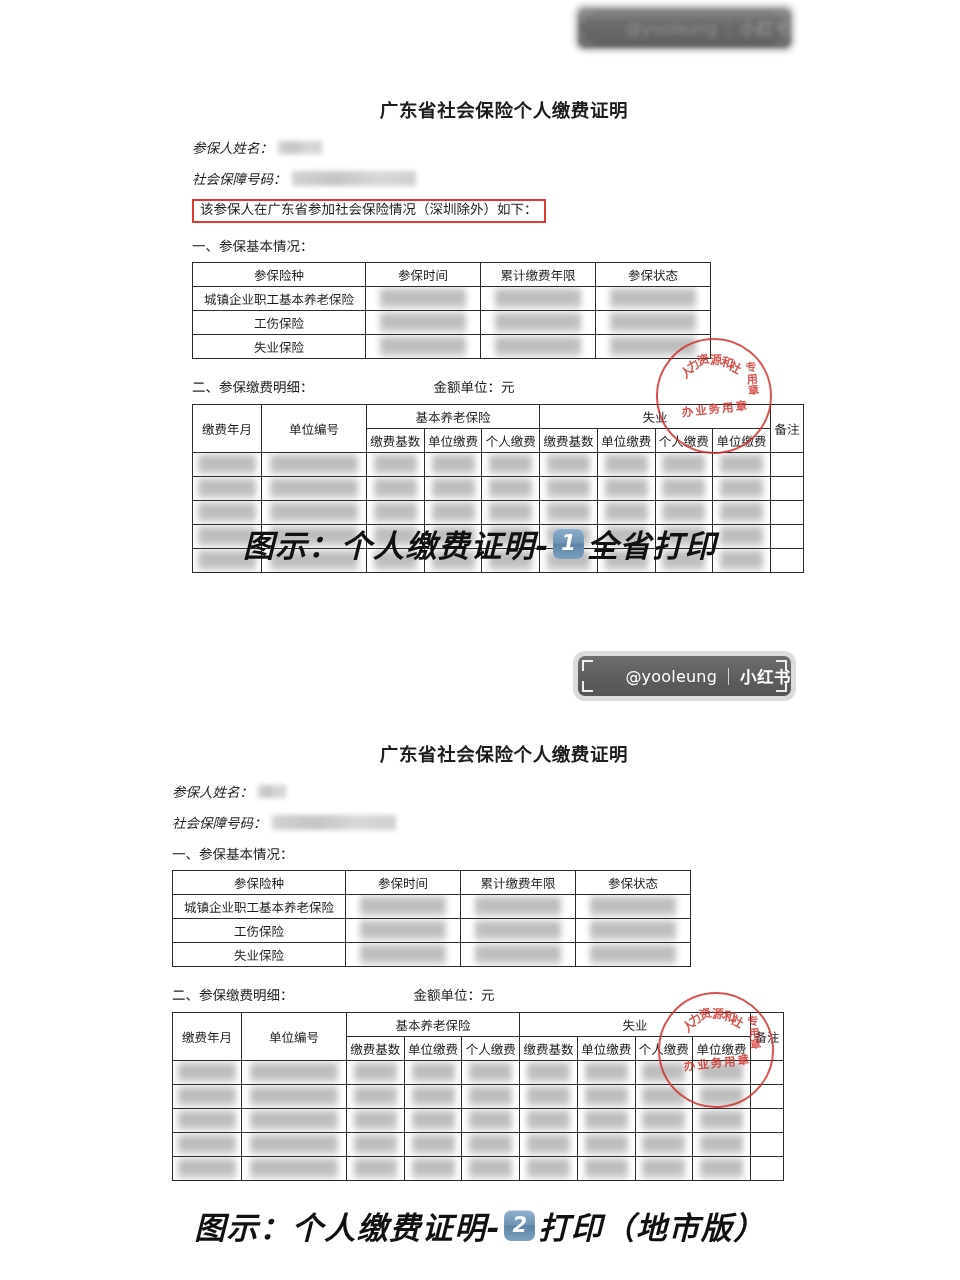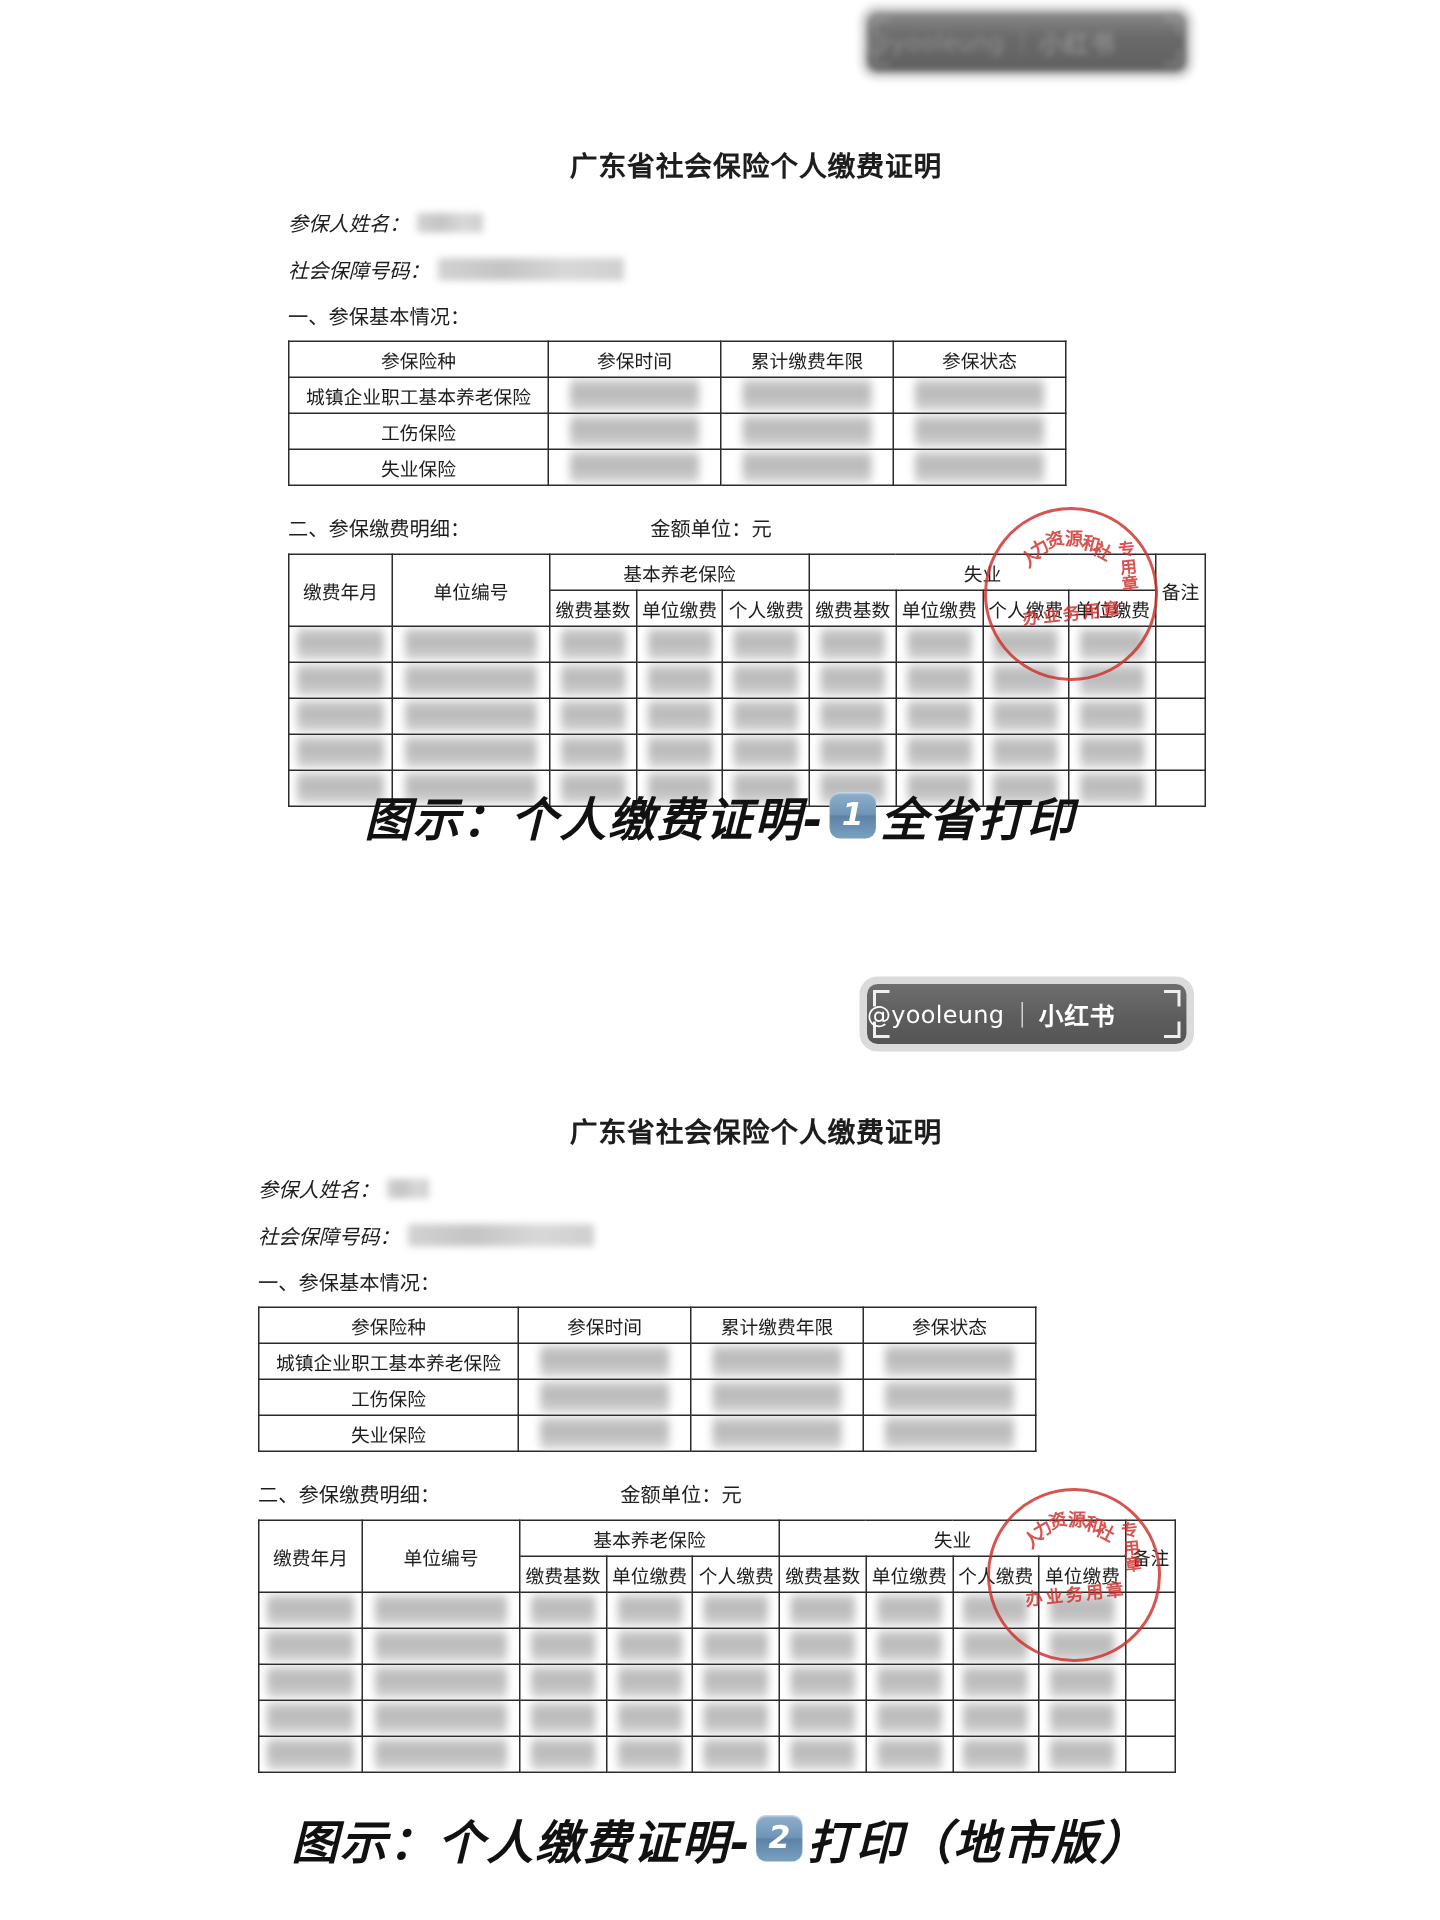--- a/index.html
+++ b/index.html
@@ -20,21 +20,21 @@
 
   
   .wm {
     position: absolute;
     width: 213px;
     height: 40px;
     border-radius: 7px;
     background: linear-gradient(180deg,#6e6e6e 0%, #5d5d5d 55%, #555555 100%);
     display: flex;
     align-items: center;
-    justify-content: flex-start;
+    justify-content: flex-end;
     box-shadow: 0 0 0 5px rgba(190,190,190,.55);
   }
   .wm-top {
     left: 578px;
     top: 8px;
     filter: blur(2.2px);
     background: linear-gradient(180deg,#8a8a8a 0%, #6a6a6a 40%, #606060 100%);
   }
   .wm-bot { left: 578px; top: 656px; }
   .wm-inner {
@@ -280,20 +280,21 @@
 
   <div style="padding-left:178px;">
     <div class="field-row">
       <span class="field-label">参保人姓名：</span>
       <span class="redact name"></span>
     </div>
     <div class="field-row">
       <span class="field-label">社会保障号码：</span>
       <span class="redact id"></span>
     </div>
+    <div class="redbox-line">该参保人在广东省参加社会保险情况（深圳除外）如下：</div>
     <div class="section-head">一、参保基本情况：</div>
 
     <table class="t-basic">
       <tbody>
           <tr>
         <th class="c0">参保险种</th>
         <th class="c1">参保时间</th>
         <th class="c2">累计缴费年限</th>
         <th class="c3">参保状态</th>
       </tr>

